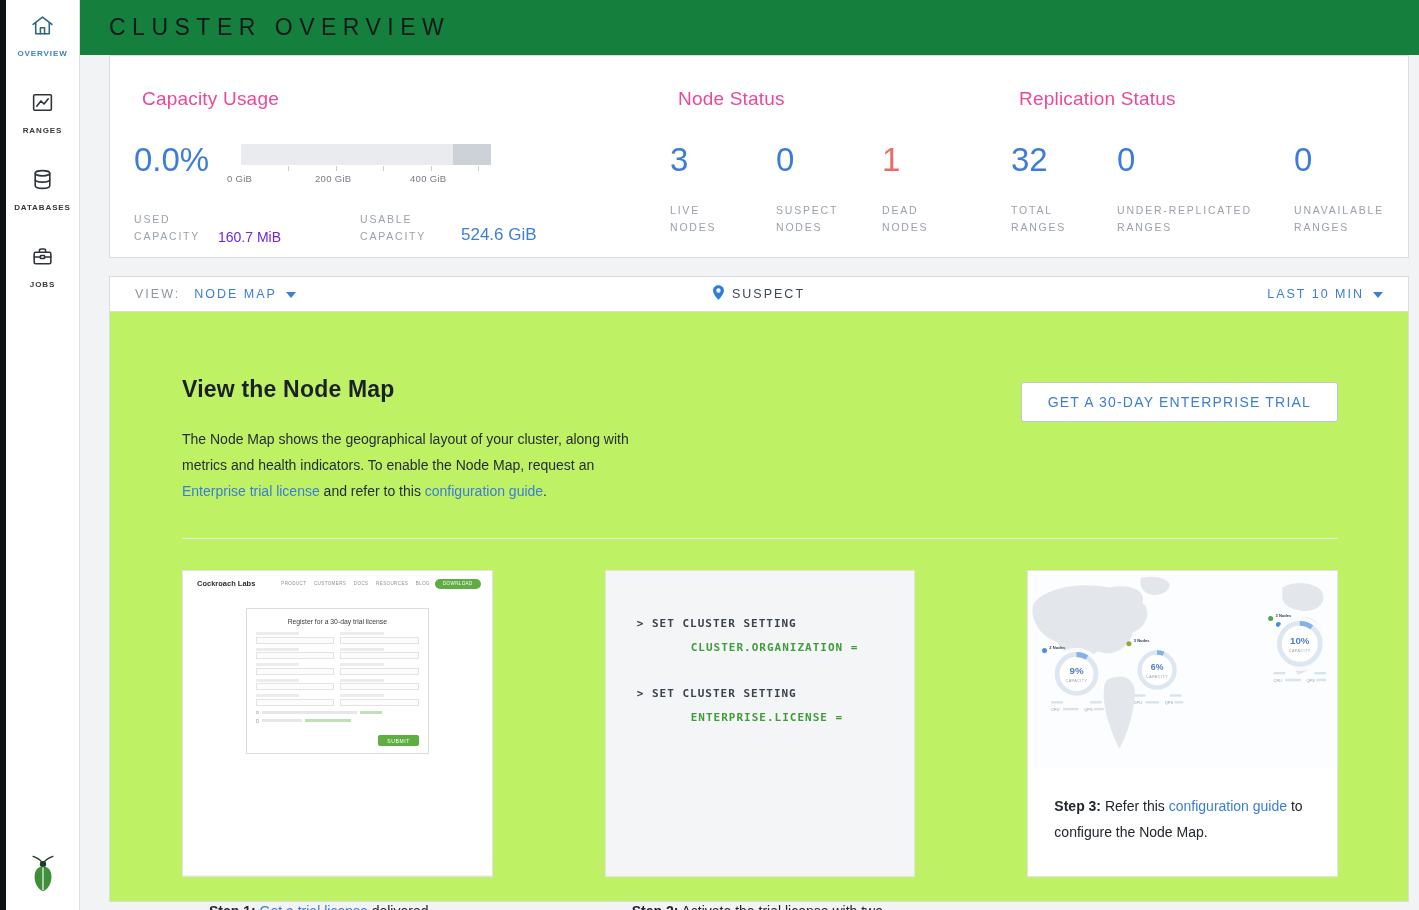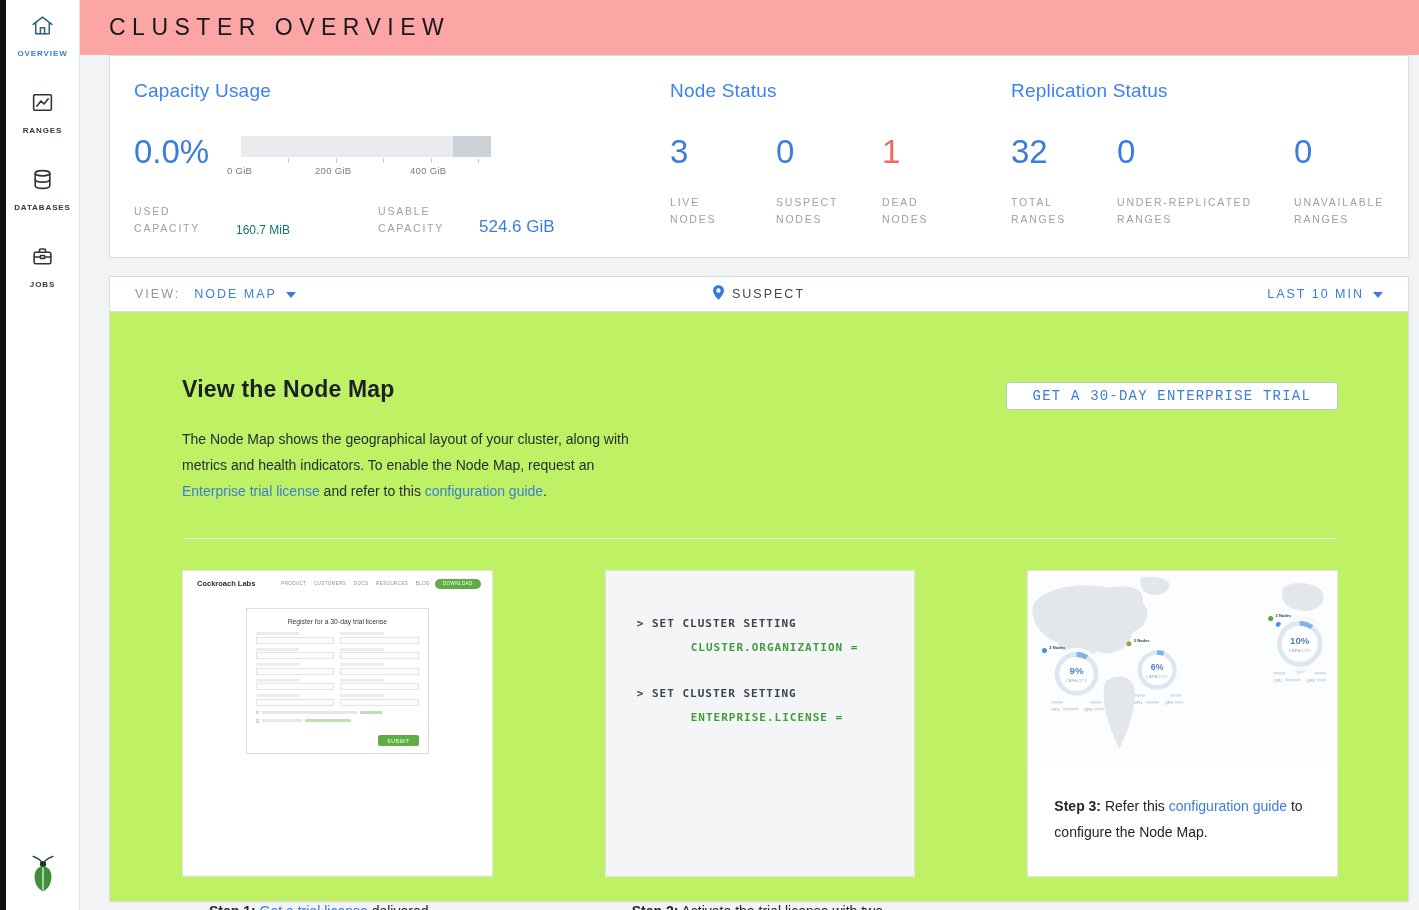--- a/index.html
+++ b/index.html
@@ -20,43 +20,43 @@
   }
   .nav-item { display: flex; flex-direction: column; align-items: center; gap: 7px; margin-bottom: 32px; cursor: pointer; }
   .nav-item svg { width: 25px; height: 25px; stroke: #2e3338; fill: none; stroke-width: 1.5; stroke-linecap: round; stroke-linejoin: round; }
   .nav-item.active svg { stroke: #2f657f; }
   .nav-label { font-size: 8px; font-weight: 700; letter-spacing: 0.9px; color: #33383d; }
   .nav-item.active .nav-label { color: #3b7dd8; }
   .logo { position: absolute; bottom: 14px; left: 50%; transform: translateX(-50%); }
 
   
   .main { flex: 1; min-width: 0; display: flex; flex-direction: column; }
-  .page-header { background: #fca5a5; height: 55px; flex: none; display: flex; align-items: center; padding-left: 29px; }
+  .page-header { background: #15803d; height: 55px; flex: none; display: flex; align-items: center; padding-left: 29px; }
   .page-title { font-size: 23px; letter-spacing: 6.5px; color: #15181c; font-weight: 500; }
   .content { padding: 0 10px 0 29px; }
 
   
   .summary-card { background: #fff; border: 1px solid #dcdcdc; height: 203px; position: relative; }
   .section { position: absolute; top: 24px; }
   .section.capacity { left: 24px; }
   .section.nodes { left: 560px; }
   .section.repl { left: 901px; }
-  .section h2 { margin: 0; font-size: 19px; font-weight: 400; color: #3b82f6; letter-spacing: 0.2px; }
+  .section h2 { margin: 8px; font-size: 19px; font-weight: 400; color: #ec4899; letter-spacing: 0.2px; }
 
   .cap-row { display: flex; margin-top: 32px; height: 40px; }
   .cap-percent { font-size: 33px; color: #3b7dd8; width: 107px; line-height: 36px; }
   .gauge { position: relative; width: 250px; margin-top: 2px; }
   .gauge-track { height: 21px; background: #e9ebee; position: relative; }
   .gauge-seg { position: absolute; top: 0; right: 0; height: 21px; width: 38px; background: #cdd2d9; }
   .tickline { position: absolute; top: 22px; height: 5px; width: 1px; background: #c9ced4; }
   .tick { position: absolute; top: 29px; font-size: 9.5px; color: #767c83; letter-spacing: 0.3px; white-space: nowrap; }
   .cap-values { display: flex; margin-top: 21px; align-items: flex-end; }
   .cap-label { font-size: 10.5px; letter-spacing: 1.8px; color: #9aa1ab; line-height: 1.65; margin-top: 8px; }
   .used-label { width: 84px; }
-  .used-value { font-size: 12px; color: #0f766e; width: 142px; padding-bottom: 1px; margin-left: 18px; }
+  .used-value { font-size: 14px; color: #6d28d9; width: 142px; padding-bottom: 1px; }
   .usable-label { width: 101px; }
   .usable-value { font-size: 17px; color: #3b7dd8; padding-bottom: 1px; }
 
   .stat-row { display: flex; margin-top: 32px; }
   .stat { width: 106px; }
   .stat.wide { width: 177px; }
   .stat-value { font-size: 33px; line-height: 36px; color: #3b7dd8; }
   .stat-value.red { color: #ec6b65; }
   .stat-label { margin-top: 24px; font-size: 10.5px; letter-spacing: 1.8px; color: #9aa1ab; line-height: 1.65; }
   .section.nodes .stat-label { max-width: 64px; }
@@ -75,23 +75,23 @@
   .vb-center { position: absolute; left: 50%; transform: translateX(-50%); display: flex; align-items: center; gap: 8px; color: #3e4756; }
   .vb-right { margin-left: auto; }
 
   
   .panel { background: #bef264; border: 1px solid #dcdcdc; border-top: none; height: 590px; padding: 0 70px 0 72px; }
   .intro { display: flex; justify-content: space-between; align-items: flex-start; padding-top: 64px; }
   .intro-title { font-size: 23px; font-weight: 600; color: #1c2127; margin: 0 0 23px; letter-spacing: 0.2px; }
   .intro-text { width: 470px; font-size: 14px; line-height: 26px; color: #272d35; }
   a.link { color: #3b7dd8; text-decoration: none; cursor: pointer; }
   .trial-btn {
-    margin-top: 6px; height: 28px; padding: 4px 26px; background: #fff;
+    margin-top: 6px; height: 40px; padding: 4px 26px; background: #fff;
     border: 1px solid #b9c7d9; border-radius: 3px; color: #3b7dd8;
-    font-size: 14px; letter-spacing: 1.2px; font-family: Liberation Mono, monospace; cursor: pointer;
+    font-size: 14px; letter-spacing: 1.2px; font-family: Liberation Sans, sans-serif; cursor: pointer;
   }
   .divider { border: none; border-top: 1px solid #e7e7e7; margin: 34px 0 0; }
   .steps { display: flex; gap: 112px; margin-top: 31px; }
   .step-card { width: 320px; height: 307px; border: 1px solid #e3e3e3; background: #fff; display: flex; flex-direction: column; }
   .step-top { height: 200px; flex: none; overflow: hidden; position: relative; }
   .step-caption { padding: 22px 20px 0 26px; font-size: 14px; line-height: 26px; color: #21272e; }
   .step-caption b { font-weight: 700; }
 
   
   .thumb { height: 100%; background: #fff; border-bottom: 1px solid #f0f0f0; }

